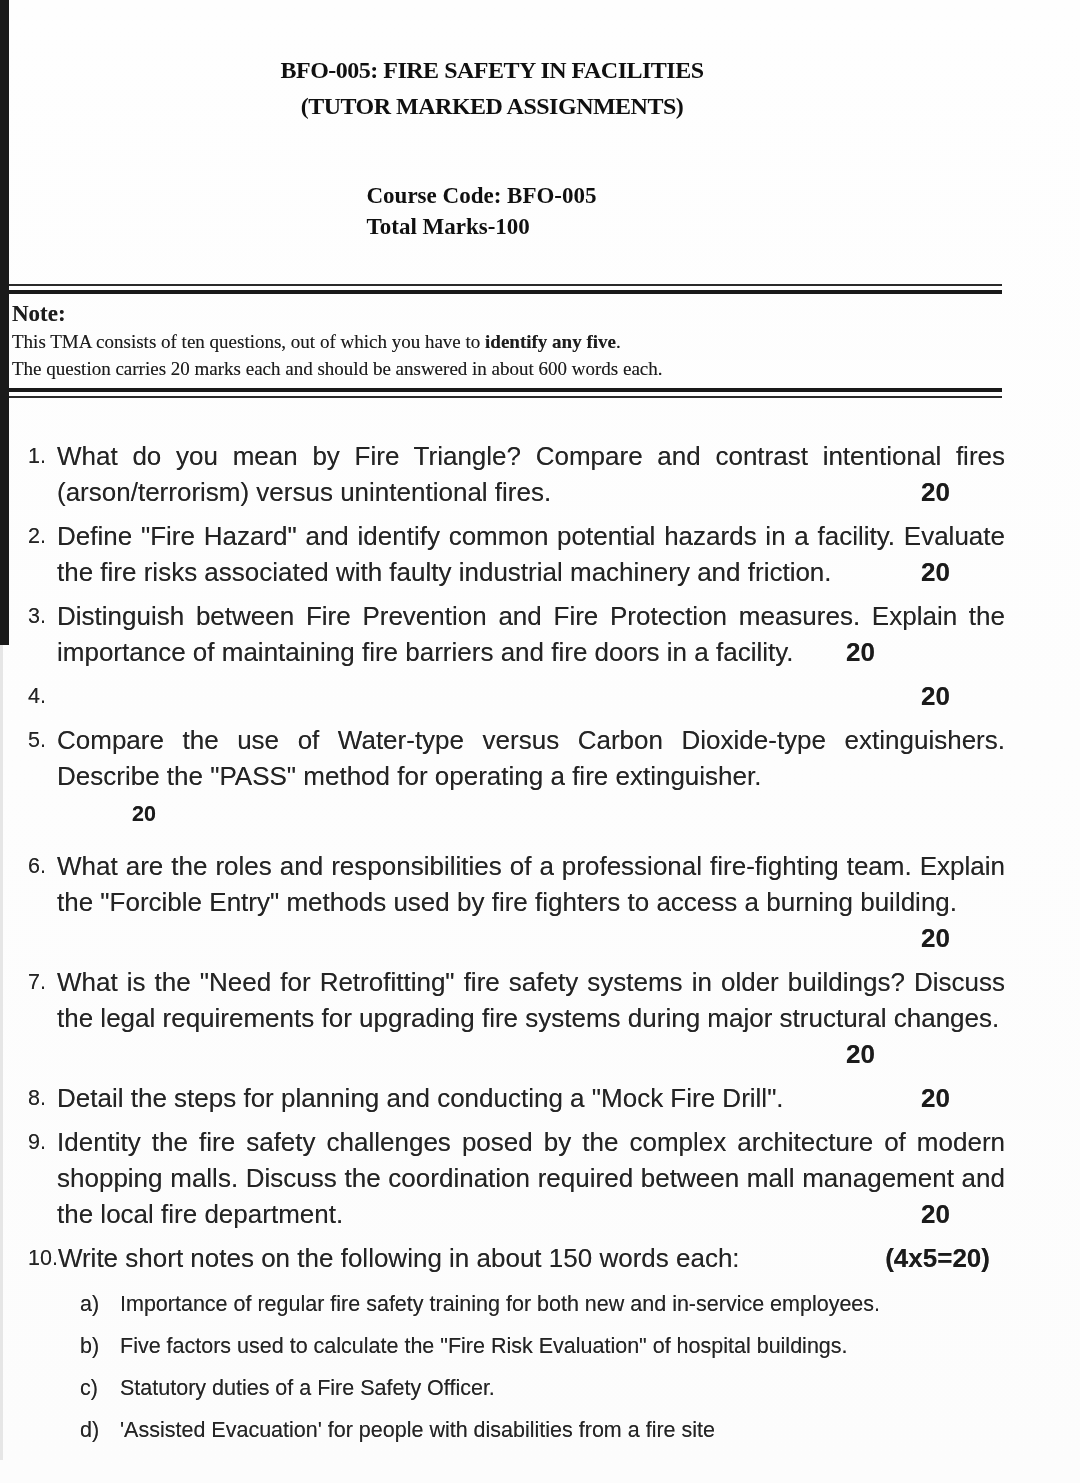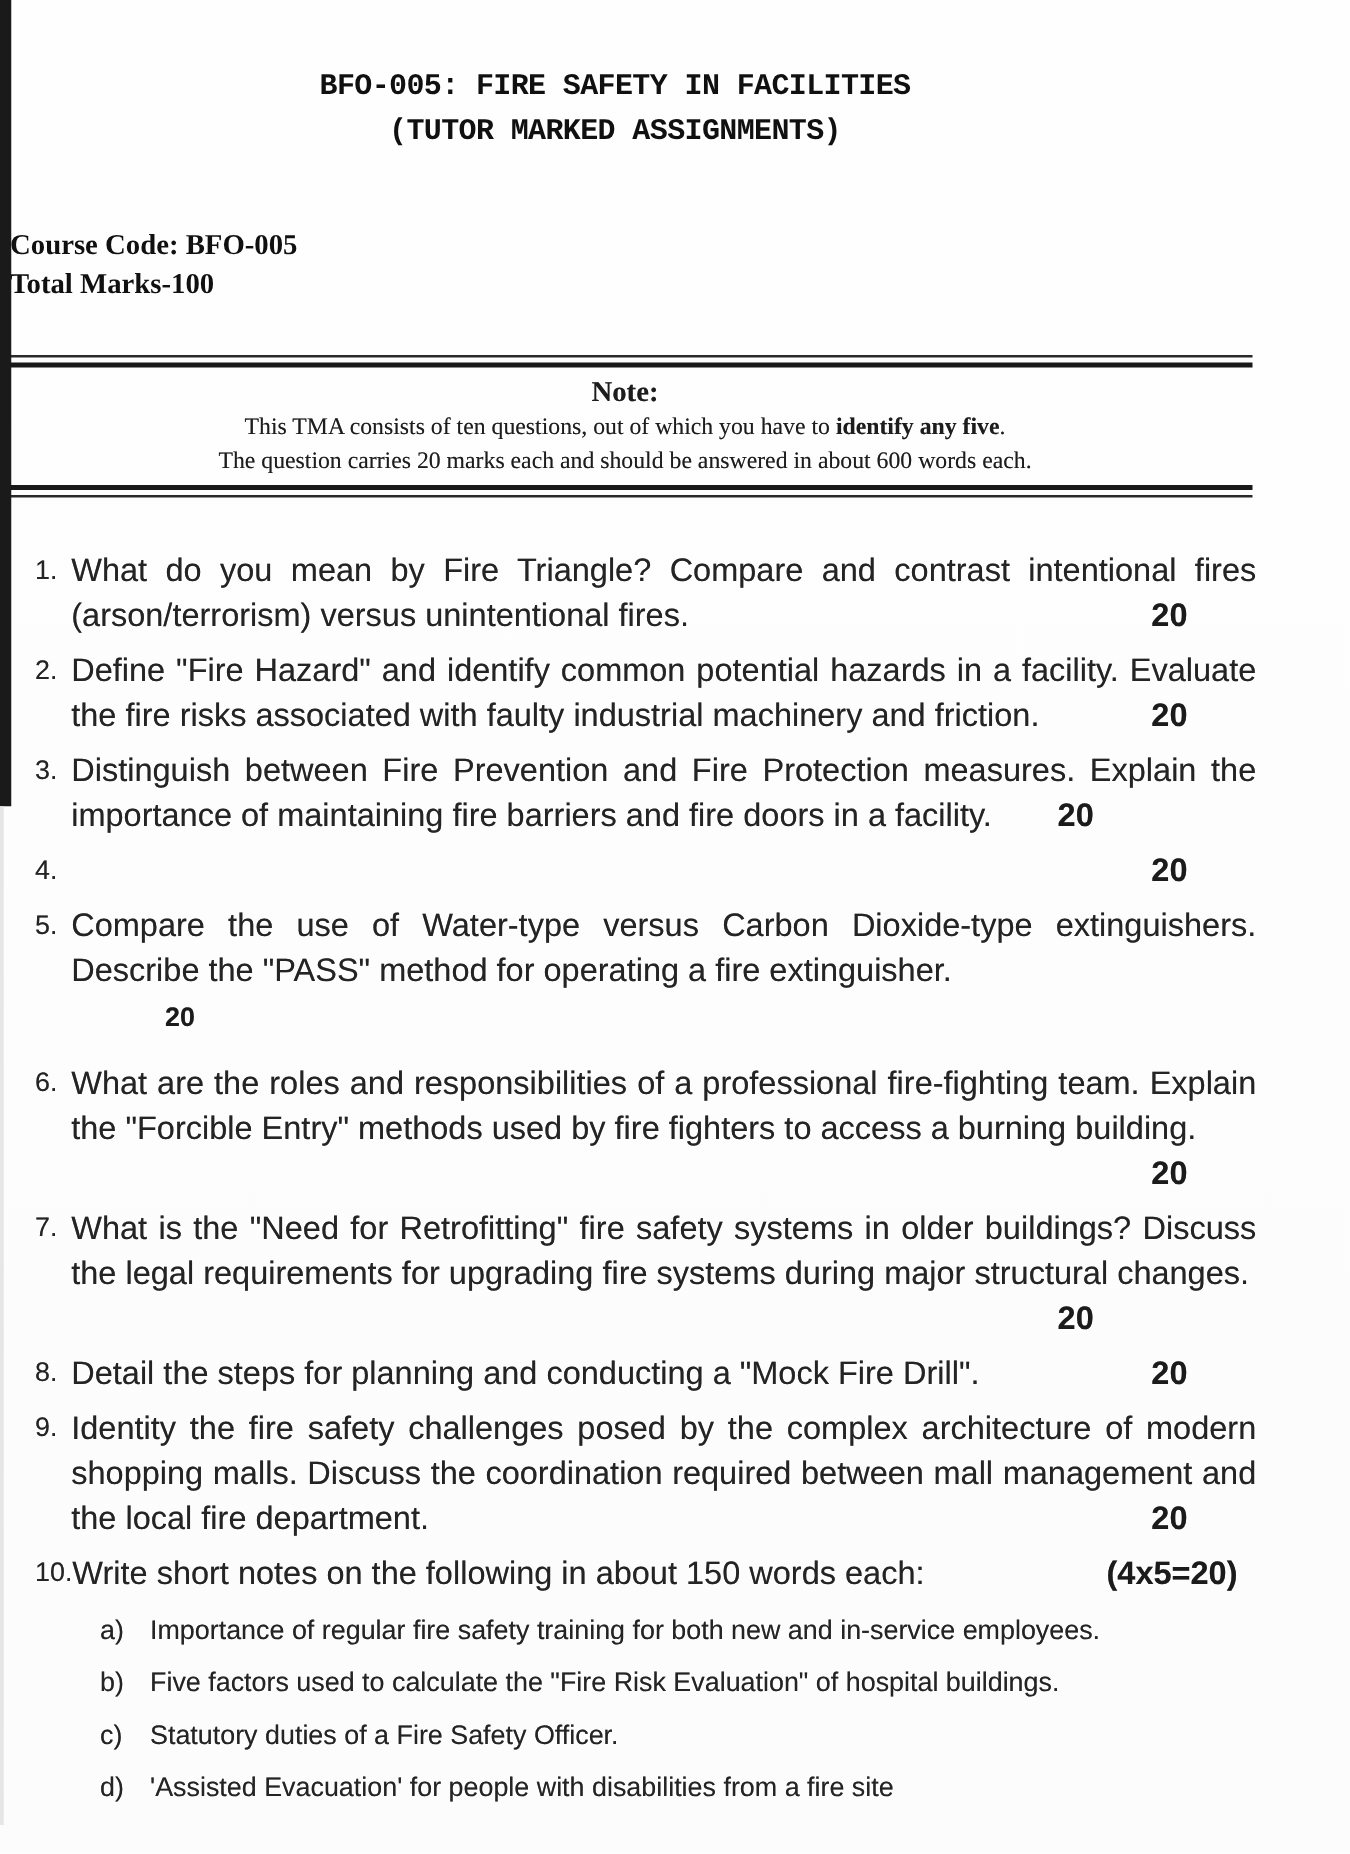--- a/index.html
+++ b/index.html
@@ -9,41 +9,40 @@
     background:linear-gradient(180deg,#fefefe,#fcfcfc);
     overflow:hidden;
     font-family:"Liberation Sans","DejaVu Sans",sans-serif;
     color:#222;
   }
   .left-bar{position:absolute;left:0;top:0;width:9px;height:645px;background:#1a1a1a;}
   .left-bar-faint{position:absolute;left:0;top:645px;width:3px;height:815px;background:#e6e6e6;}
 
   .doc-title{
     margin:52px 0 0 0;width:984px;text-align:center;
-    font-family:Liberation Mono, monospace;
+    font-family:Liberation Serif, serif;
     font-weight:bold;font-size:24px;line-height:36px;color:#101010;
     letter-spacing:-0.5px;
   }
   .meta{
-    margin-top:56px;display:flex;justify-content:flex-start;
+    margin-top:56px;display:flex;justify-content:center;
     padding:0 125px 0 8px;
     font-family:"Liberation Serif","DejaVu Serif",serif;
     font-weight:bold;font-size:23px;line-height:31px;color:#101010;
   }
   .meta-right{text-align:right;}
 
   .note-box{margin-top:42px;width:1002px;}
   .rule-top{height:4px;border-top:2px solid #2a2a2a;border-bottom:4px solid #191919;}
   .rule-bottom{height:4px;border-top:4px solid #191919;border-bottom:2px solid #2a2a2a;}
   .note-inner{
     padding:5px 14px 6px 12px;
     font-family:"Liberation Serif","DejaVu Serif",serif;
     font-size:19px;line-height:27px;color:#1d1d1d;
     text-shadow:0 0 0.4px rgba(30,30,30,.5);
-    text-align:center;
   }
   .note-label{font-size:23px;font-weight:bold;line-height:29px;}
   .note-bold{font-weight:bold;}
 
   .questions{margin-top:40px;padding:0 75px 0 28px;}
   .question{display:flex;margin-bottom:8px;}
   .question:nth-of-type(6){margin-top:14px;}
   .qnum{min-width:29px;font-size:21.5px;line-height:36px;color:#242424;
         text-shadow:0 0 0.4px rgba(40,40,40,.55);}
   .qbody{flex:1;}

